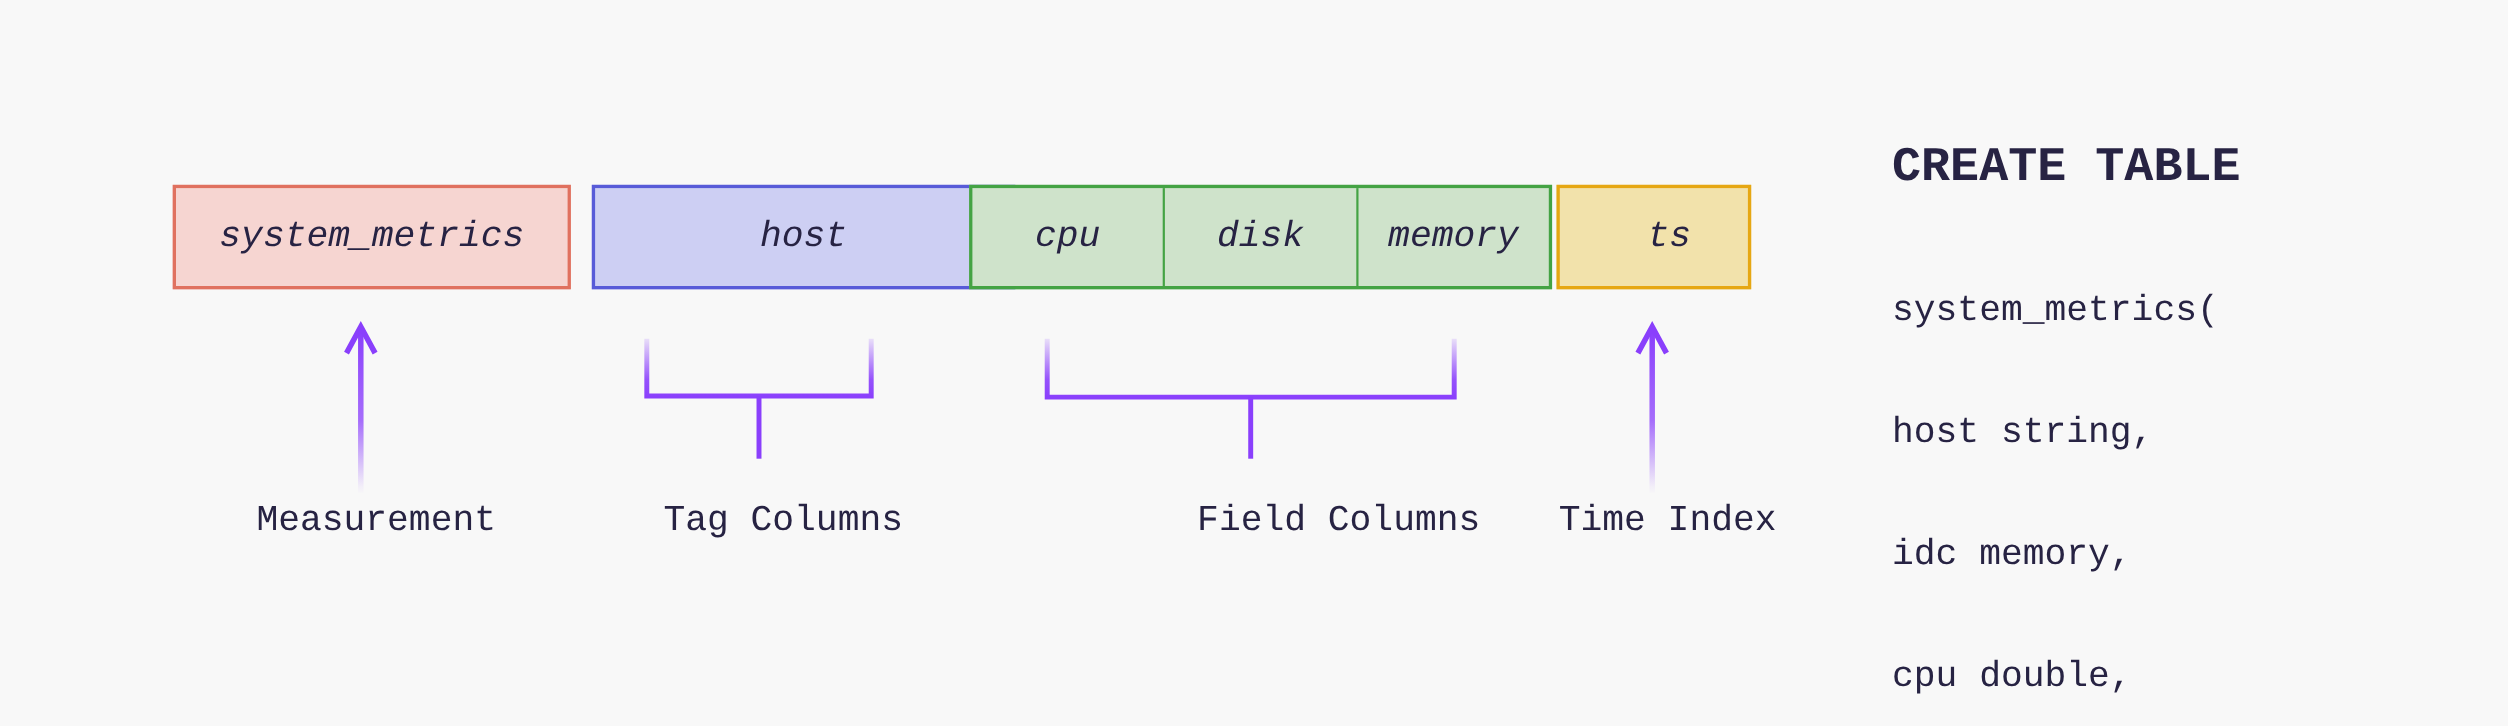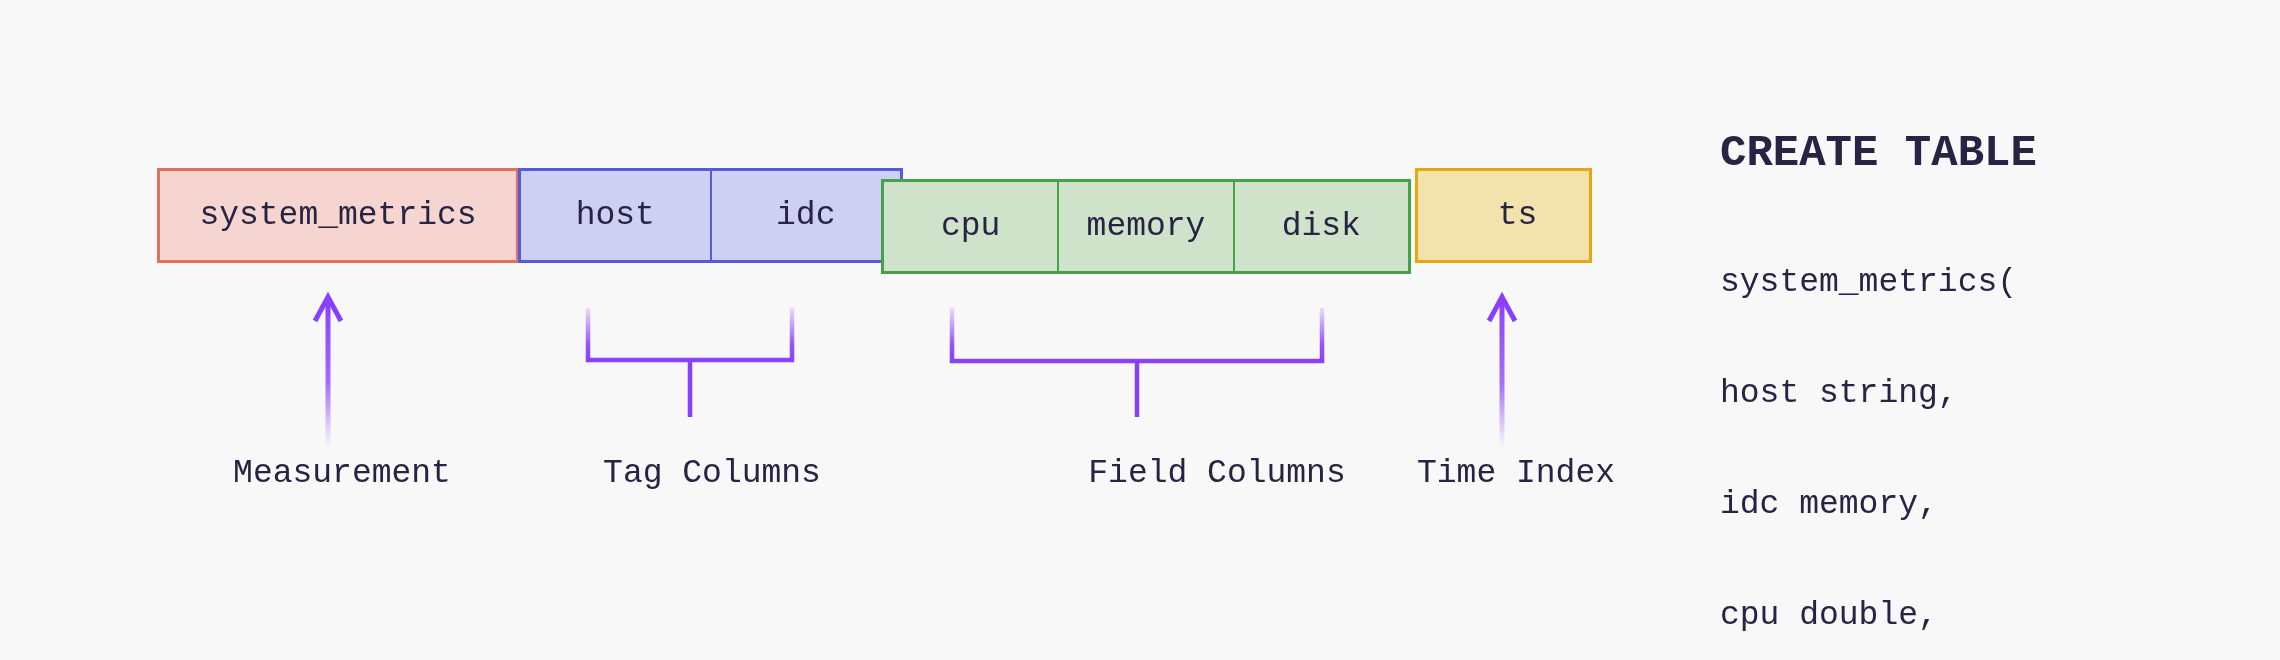--- a/index.html
+++ b/index.html
@@ -22,30 +22,31 @@
   
   .grp {
     position: absolute;
     top: 168px;
     height: 95px;
     display: flex;
     box-sizing: border-box;
     border: 3px solid;
   }
   .grp-measurement { left: 157px; width: 362px; background: #F6D5D1; border-color: #E0715F; }
-  .grp-tags        { left: 518px; width: 385px; background: #CDCFF3; border-color: #585BD8; }
-  .grp-fields      { left: 881px; width: 530px; background: #CFE3CB; border-color: #44A344; margin-top: 11px; }
+  .grp-tags        { left: 538px; width: 385px; background: #CDCFF3; border-color: #585BD8; }
+  .grp-fields      { left: 881px; width: 530px; background: #CFE3CB; border-color: #44A344; }
   .grp-time        { left: 1415px; width: 177px; background: #F2E2AB; border-color: #E6A713; padding-left: 28px; }
   .cell {
     flex: 1 1 0;
     display: flex;
     align-items: center;
     justify-content: center;
     font-size: 33px;
     white-space: nowrap;
+    font-style: italic;
   }
   .grp-tags .cell + .cell   { border-left: 2px solid #585BD8; }
   .grp-fields .cell + .cell { border-left: 2px solid #44A344; }
   
   svg.connectors {
     position: absolute;
     left: 0;
     top: 0;
     pointer-events: none;
   }
@@ -84,27 +85,26 @@
 <body>
 
 <div class="canvas">
 
   <div class="grp grp-measurement">
     <div class="cell">system_metrics</div>
   </div>
 
   <div class="grp grp-tags">
     <div class="cell">host</div>
-    <div class="cell">idc</div>
   </div>
 
   <div class="grp grp-fields">
     <div class="cell">cpu</div>
+    <div class="cell">disk</div>
     <div class="cell">memory</div>
-    <div class="cell">disk</div>
   </div>
 
   <div class="grp grp-time">
     <div class="cell">ts</div>
   </div>
 
   <svg class="connectors" width="2280" height="660" viewBox="0 0 2280 660">
     <defs>
       <linearGradient id="fadeDown" gradientUnits="userSpaceOnUse" x1="0" y1="300" x2="0" y2="450">
         <stop offset="0" stop-color="#8A3FFC" stop-opacity="1"></stop>

